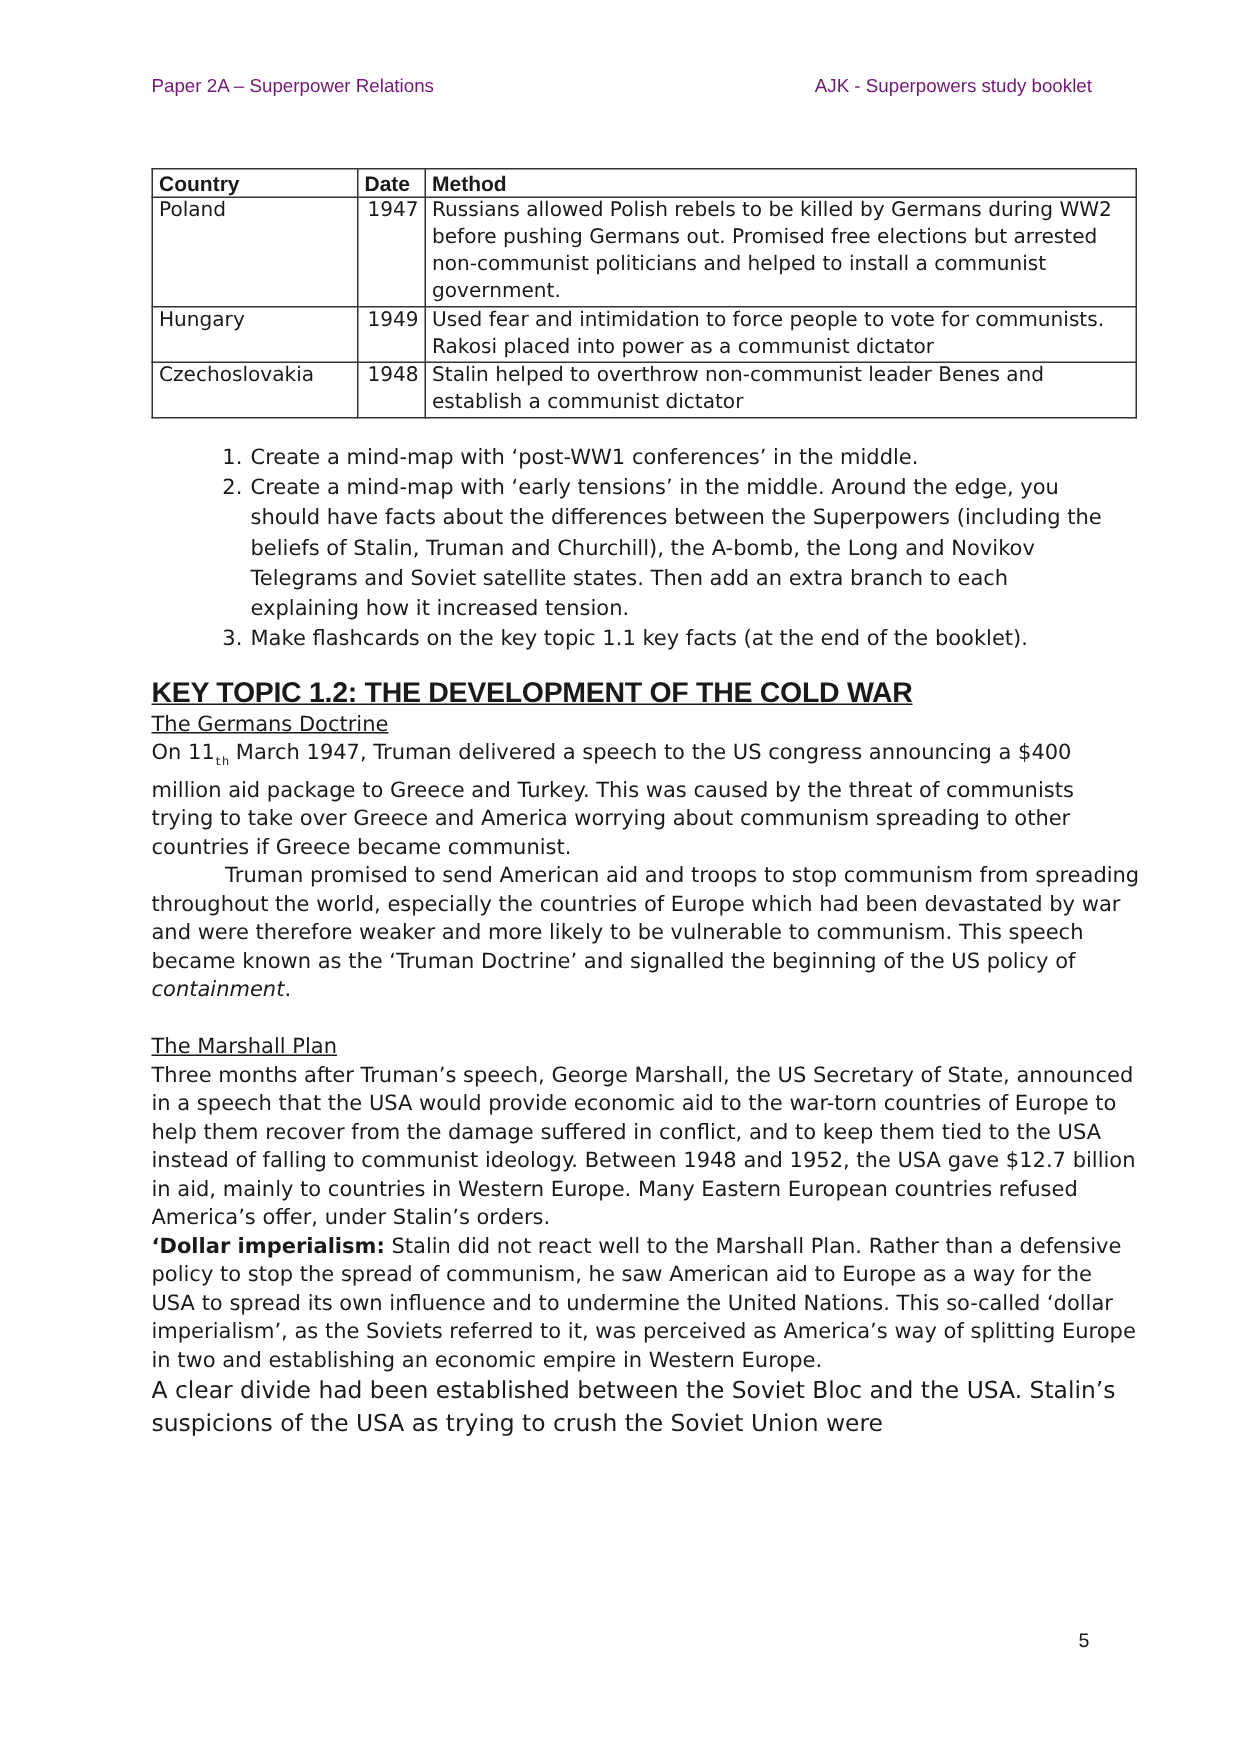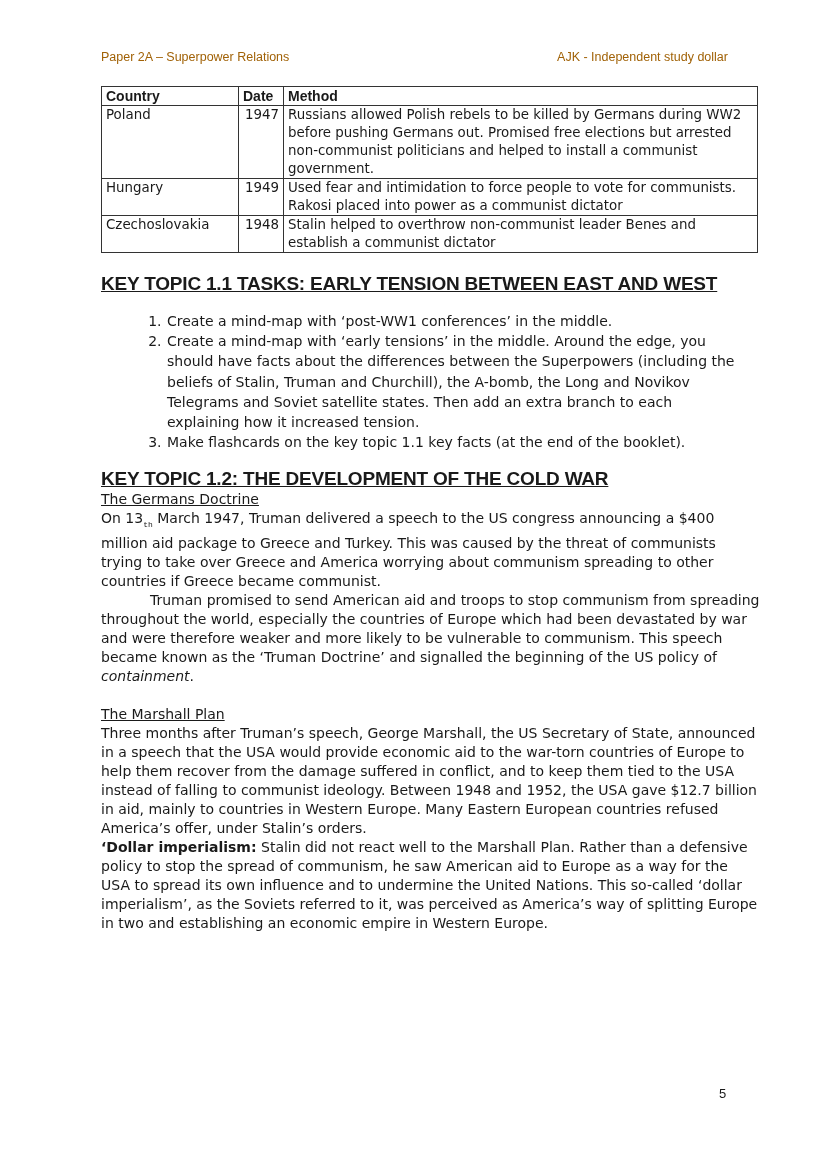--- a/index.html
+++ b/index.html
@@ -3,23 +3,23 @@
 <meta charset="utf-8">
 <style>
   html, body { margin: 0; padding: 0; background: #ffffff; }
   body {
     width: 828px; height: 1171px; position: relative; overflow: hidden;
     font-family: "DejaVu Sans", sans-serif; color: #1a1a1a;
   }
   .page-header {
     position: absolute; top: 50px; left: 101px; right: 100px;
     display: flex; justify-content: space-between;
-    font-family: "Liberation Sans", sans-serif; font-size: 12.5px; color: #a16207;
+    font-family: "Liberation Sans", sans-serif; font-size: 12.5px; color: #701a75;
   }
-  .content { position: absolute; left: 101px; top: 86px; width: 660px; }
+  .content { position: absolute; left: 101px; top: 112px; width: 660px; }
   table.methods {
     border-collapse: collapse; width: 657px; font-size: 13.4px; line-height: 18px;
     table-layout: fixed;
   }
   table.methods td, table.methods th {
     border: 1px solid #333; padding: 0 4px; vertical-align: top; text-align: left;
   }
   table.methods th { font-weight: bold; font-family: "Liberation Sans", sans-serif; font-size: 14px; }
   table.methods th:nth-child(1) { width: 128px; }
   table.methods th:nth-child(2) { width: 36px; }
@@ -37,21 +37,21 @@
   .page-number {
     position: absolute; top: 1086px; left: 719px;
     font-family: "Liberation Sans", sans-serif; font-size: 13px;
   }
 </style>
 </head>
 <body>
 
 <div class="page-header">
   <span>Paper 2A – Superpower Relations</span>
-  <span>AJK - Independent study dollar</span>
+  <span>AJK - Superpowers study booklet</span>
 </div>
 
 <div class="content">
   <table class="methods">
     <thead>
       <tr>
         <th>Country</th>
         <th>Date</th>
         <th>Method</th>
       </tr>
@@ -68,32 +68,32 @@
         <td>Used fear and intimidation to force people to vote for communists. Rakosi placed into power as a communist dictator</td>
       </tr>
       <tr>
         <td>Czechoslovakia</td>
         <td class="date">1948</td>
         <td>Stalin helped to overthrow non-communist leader Benes and establish a communist dictator</td>
       </tr>
     </tbody>
   </table>
 
-  <h2 class="topic" style="margin-top:20px;">KEY TOPIC 1.1 TASKS: EARLY TENSION BETWEEN EAST AND WEST</h2>
   <ol class="tasks">
     <li>Create a mind-map with ‘post-WW1 conferences’ in the middle.</li>
     <li>Create a mind-map with ‘early tensions’ in the middle. Around the edge, you should have facts about the differences between the Superpowers (including the beliefs of Stalin, Truman and Churchill), the A-bomb, the Long and Novikov Telegrams and Soviet satellite states. Then add an extra branch to each explaining how it increased tension.</li>
     <li>Make flashcards on the key topic 1.1 key facts (at the end of the booklet).</li>
   </ol>
 
   <h2 class="topic" style="margin-top:8px;">KEY TOPIC 1.2: THE DEVELOPMENT OF THE COLD WAR</h2>
 
   <div class="subhead">The Germans Doctrine</div>
-  <p class="para"><span>On 13</span><sub style="font-size:8px;font-family:Liberation Mono, monospace;">th</sub><span> March 1947, Truman delivered a speech to the US congress announcing a $400 million aid package to Greece and Turkey. This was caused by the threat of communists trying to take over Greece and America worrying about communism spreading to other countries if Greece became communist.</span></p>
+  <p class="para"><span>On 11</span><sub style="font-size:8px;font-family:Liberation Mono, monospace;">th</sub><span> March 1947, Truman delivered a speech to the US congress announcing a $400 million aid package to Greece and Turkey. This was caused by the threat of communists trying to take over Greece and America worrying about communism spreading to other countries if Greece became communist.</span></p>
   <p class="para indent"><span>Truman promised to send American aid and troops to stop communism from spreading throughout the world, especially the countries of Europe which had been devastated by war and were therefore weaker and more likely to be vulnerable to communism. This speech became known as the ‘Truman Doctrine’ and signalled the beginning of the US policy of </span><em>containment</em><span>.</span></p>
 
   <div class="subhead" style="margin-top:19px;">The Marshall Plan</div>
   <p class="para">Three months after Truman’s speech, George Marshall, the US Secretary of State, announced in a speech that the USA would provide economic aid to the war-torn countries of Europe to help them recover from the damage suffered in conflict, and to keep them tied to the USA instead of falling to communist ideology. Between 1948 and 1952, the USA gave $12.7 billion in aid, mainly to countries in Western Europe. Many Eastern European countries refused America’s offer, under Stalin’s orders.</p>
 
   <p class="para"><strong>‘Dollar imperialism:</strong><span> Stalin did not react well to the Marshall Plan. Rather than a defensive policy to stop the spread of communism, he saw American aid to Europe as a way for the USA to spread its own influence and to undermine the United Nations. This so-called ‘dollar imperialism’, as the Soviets referred to it, was perceived as America’s way of splitting Europe in two and establishing an economic empire in Western Europe.</span></p>
+  <p class="para big">A clear divide had been established between the Soviet Bloc and the USA. Stalin’s suspicions of the USA as trying to crush the Soviet Union were</p>
 </div>
 
 <div class="page-number">5</div>
 
 </body></html>

